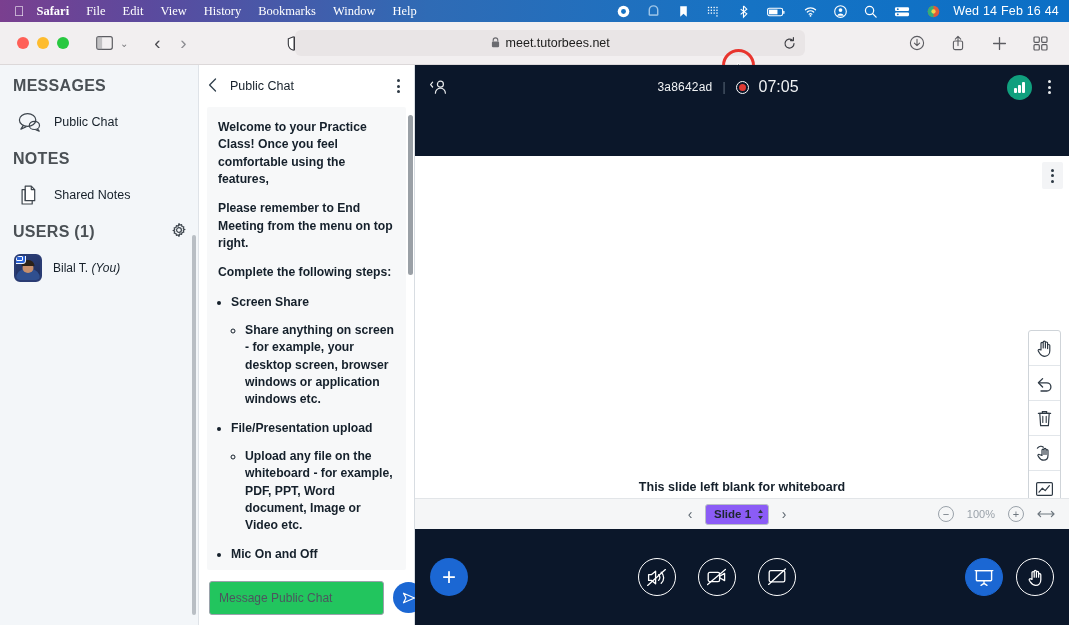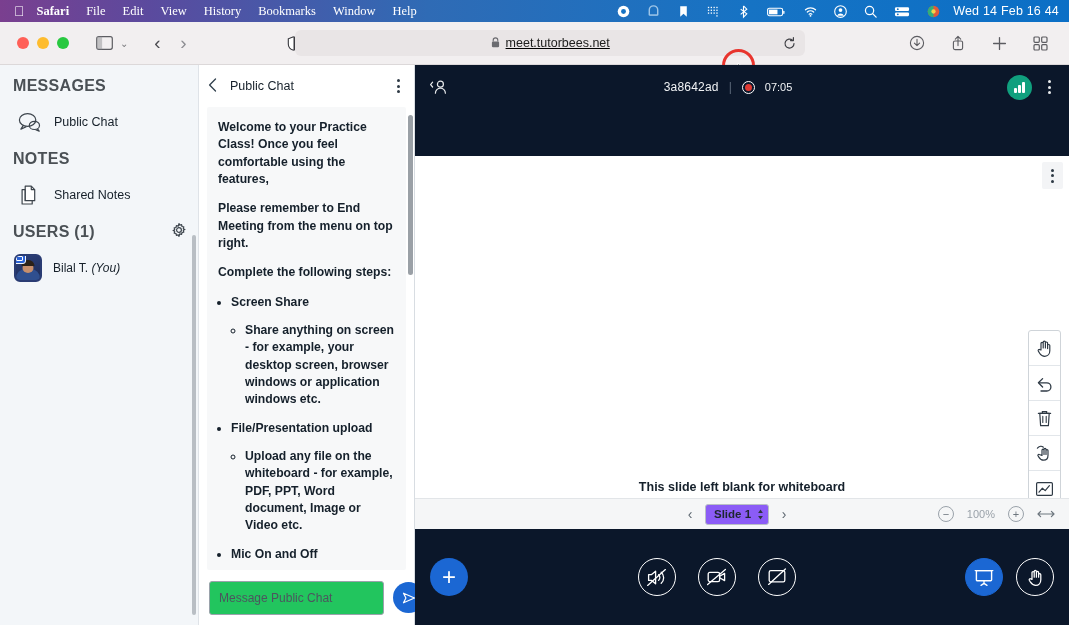--- a/index.html
+++ b/index.html
@@ -33,21 +33,21 @@
   }
   .traffic { display: flex; gap: 8px; margin-left: 17px; }
   .dot { width: 12px; height: 12px; border-radius: 50%; }
   .dot.r { background: #ff5f57; } .dot.y { background: #febc2e; } .dot.g { background: #28c840; }
   .tb-btn { display: inline-flex; align-items: center; justify-content: center;
             color: #6e6e73; width: 26px; height: 26px; }
   .tb-gap-l { margin-left: 22px; }
   .chev-small { font-size: 10px; color: #7a7a7e; margin-left: 3px; }
   .nav-arrow { font-size: 19px; color: #8e8e93; font-weight: 300; }
   .nav-arrow.active { color: #4a4a4f; }
-  .urlwrap { flex: 1; display: flex; align-items: center; justify-content: center; position: relative; text-decoration: underline; }
+  .urlwrap { flex: 1; display: flex; align-items: center; justify-content: center; position: relative; }
   .urlbar {
     width: 510px; height: 26px; background: #e9e5e6; border-radius: 6px;
     display: flex; align-items: center; justify-content: center; gap: 6px;
     font-size: 12.5px; color: #20201f; position: relative;
   }
   .lock { font-size: 10px; color: #6b6b70; }
   .reload-wrap { position: absolute; right: 5px; top: 50%; transform: translateY(-50%);
                  width: 22px; height: 22px; display: flex; align-items: center; justify-content: center; }
   .highlight-ring {
     position: absolute; left: 722px; top: 27px; width: 33px; height: 33px;
@@ -126,21 +126,21 @@
   .mtop { position: relative; height: 91px; background: #0b172a; }
   .mtop-row { display: flex; align-items: center; height: 44px; padding: 0 14px; color: #fff; }
   .mtop .left-ic { display: flex; align-items: center; gap: 2px; color: #e8eaec; }
   .mtop .center { flex: 1; display: flex; align-items: center; justify-content: center;
                   gap: 10px; font-size: 12px; color: #f0f2f4; }
   .meeting-id { letter-spacing: .2px; }
   .sep { color: #5c6a7a; }
   .rec-dot { width: 13px; height: 13px; border-radius: 50%; border: 1.5px solid #fff;
              display: inline-flex; align-items: center; justify-content: center; }
   .rec-dot i { width: 7px; height: 7px; border-radius: 50%; background: #e03a33; display: block; }
-  .rec-time { font-size: 11px; }
+  .rec-time { font-size: 16px; }
   .mtop .right-ic { display: flex; align-items: center; gap: 12px; }
   .signal-badge { width: 25px; height: 25px; border-radius: 50%; background: #10a07e;
                   display: flex; align-items: flex-end; justify-content: center; gap: 1.5px; padding-bottom: 7px; }
   .signal-badge i { display: block; width: 2.5px; background: #fff; border-radius: 1px; }
   .kebab.light i { background: #e9ecee; }
 
   .whiteboard { position: absolute; top: 91px; left: 0; width: 654px; height: 409px; background: #fff; }
   .wb-kebab { position: absolute; top: 6px; right: 6px; width: 21px; height: 27px; background: #f3f4f6;
               border-radius: 2px; display: flex; align-items: center; justify-content: center; }
   .wb-caption { position: absolute; left: 0; right: 0; top: 324px; text-align: center;

